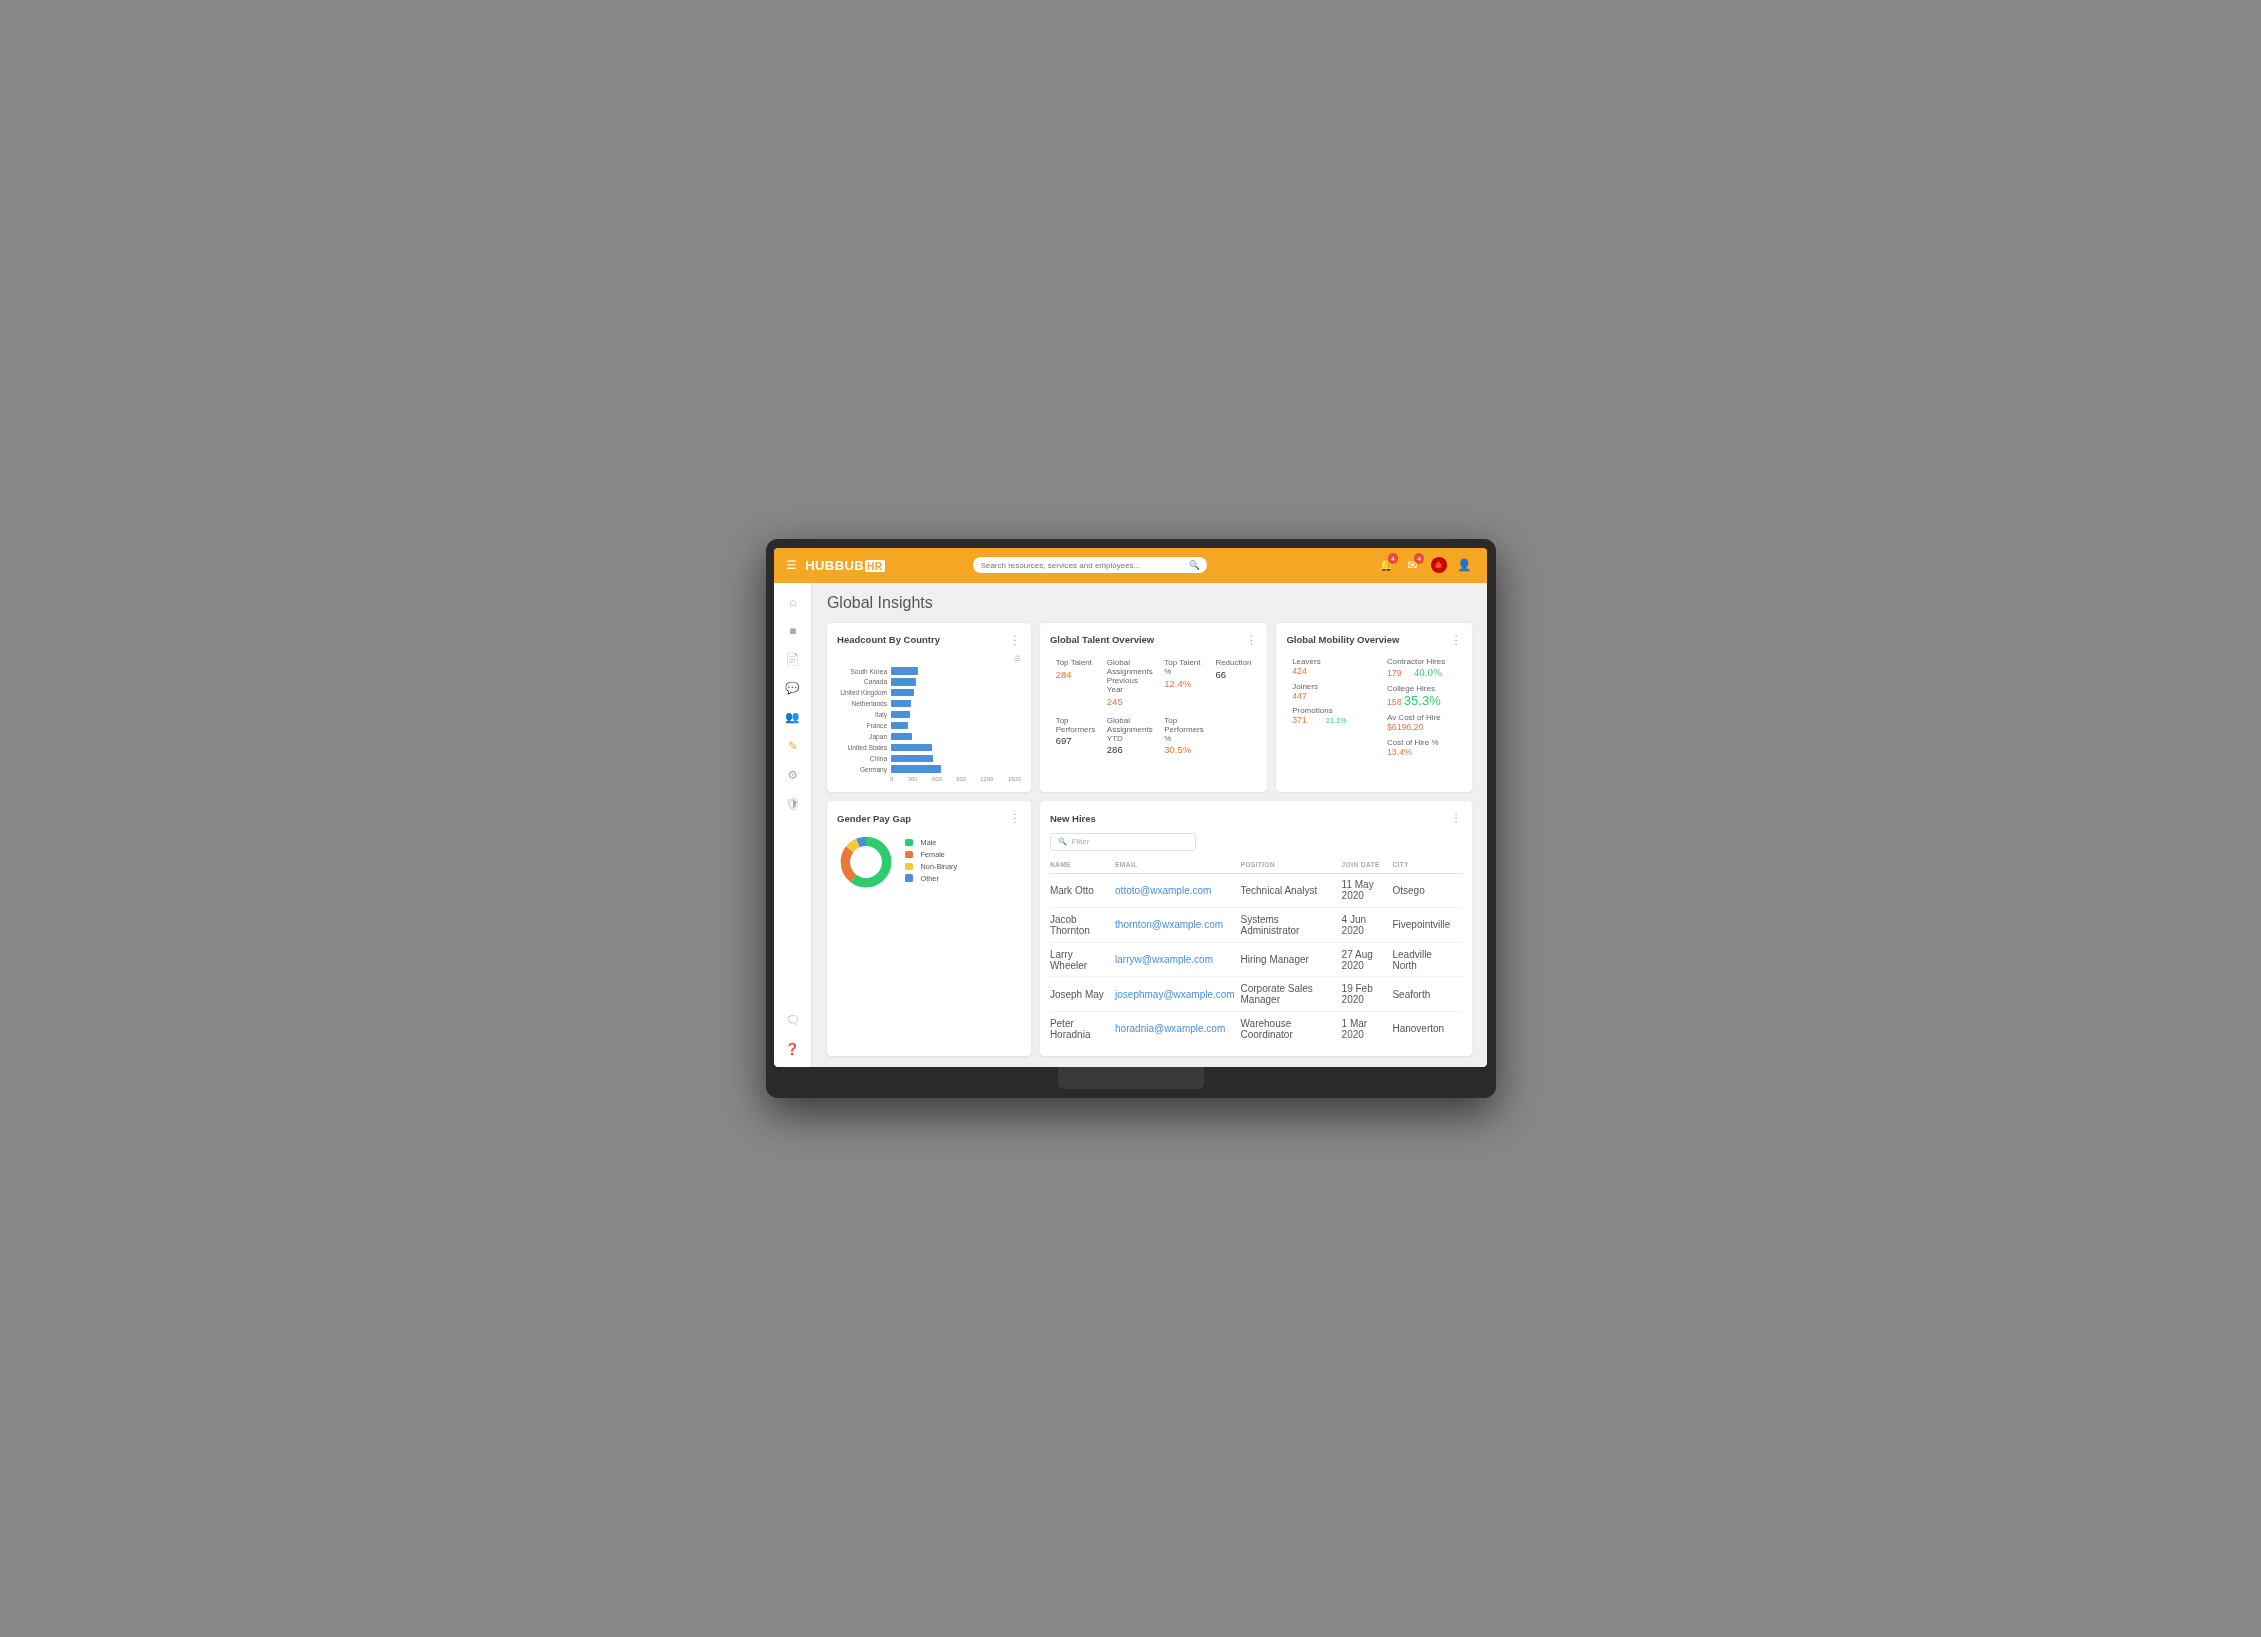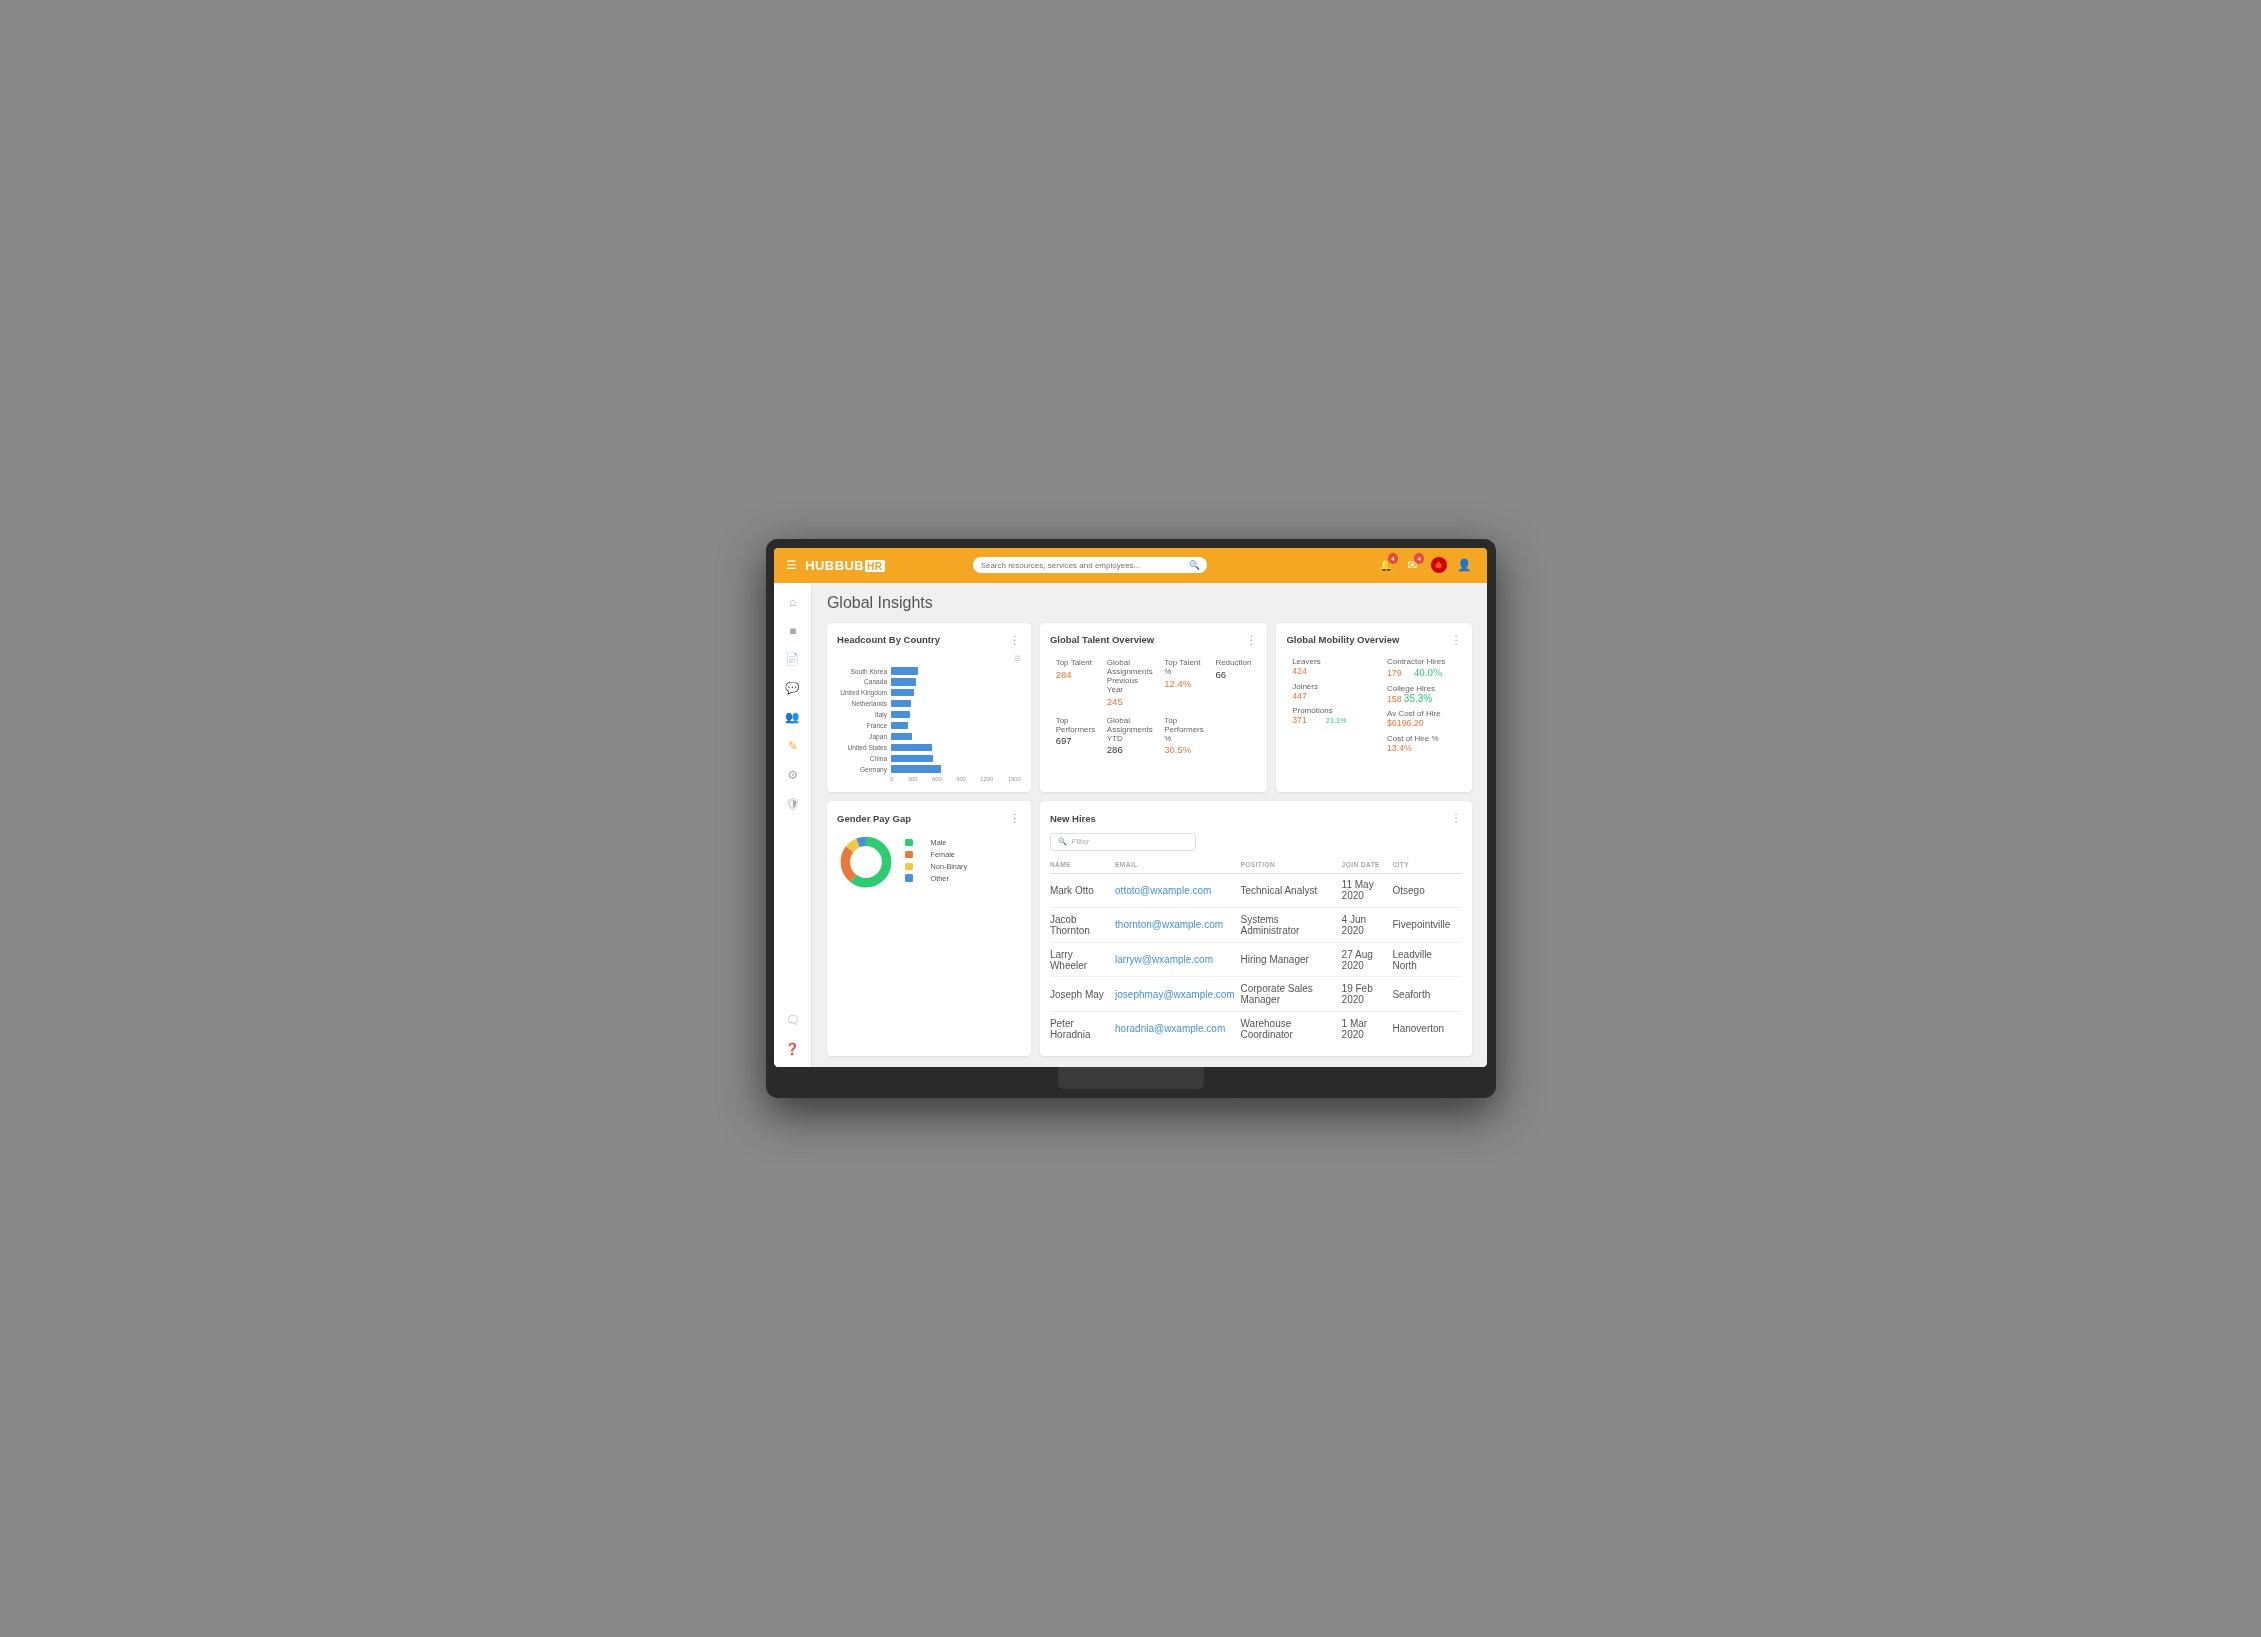--- a/index.html
+++ b/index.html
@@ -217,21 +217,21 @@
       margin-top: 5.8px;
     }
     .donut-chart {
       width: 58px;
       height: 58px;
       flex-shrink: 0;
     }
     .legend-item {
       display: flex;
       align-items: center;
-      gap: 18px;
+      gap: 8px;
       margin-bottom: 2.9px;
       font-size: 7.3px;
       color: #555;
     }
     .legend-color {
       width: 7.3px;
       height: 7.3px;
       border-radius: 1.5px;
       flex-shrink: 0;
     }
@@ -458,21 +458,21 @@
     <div class="mobility-value"><span>371</span><span style="color:#2ecc71; font-size:7.3px; margin-left:19px;">21.1%</span></div>
   </div>
                 </div>
               <div id="mobility-right" style="flex:1;">
                   <div class="mobility-item">
     <div class="mobility-label">Contractor Hires</div>
     <div class="mobility-value"><span>179</span><span style="color:#2ecc71; font-size:11px; margin-left:12px;font-family:Liberation Serif, serif;">40.0%</span></div>
   </div>
                   <div class="mobility-item">
     <div class="mobility-label">College Hires</div>
-    <div class="mobility-value"><span>158</span><span style="color:#2ecc71; font-size:10px; margin-left:2.2px;">35.3%</span></div>
+    <div class="mobility-value"><span>158</span><span style="color:#2ecc71; font-size:13px; margin-left:2.2px;">35.3%</span></div>
   </div>
                   <div class="mobility-item">
     <div class="mobility-label">Av Cost of Hire</div>
     <div class="mobility-value"><span>$6196.20</span></div>
   </div>
                   <div class="mobility-item">
     <div class="mobility-label">Cost of Hire %</div>
     <div class="mobility-value"><span>13.4%</span></div>
   </div>
                 </div>

